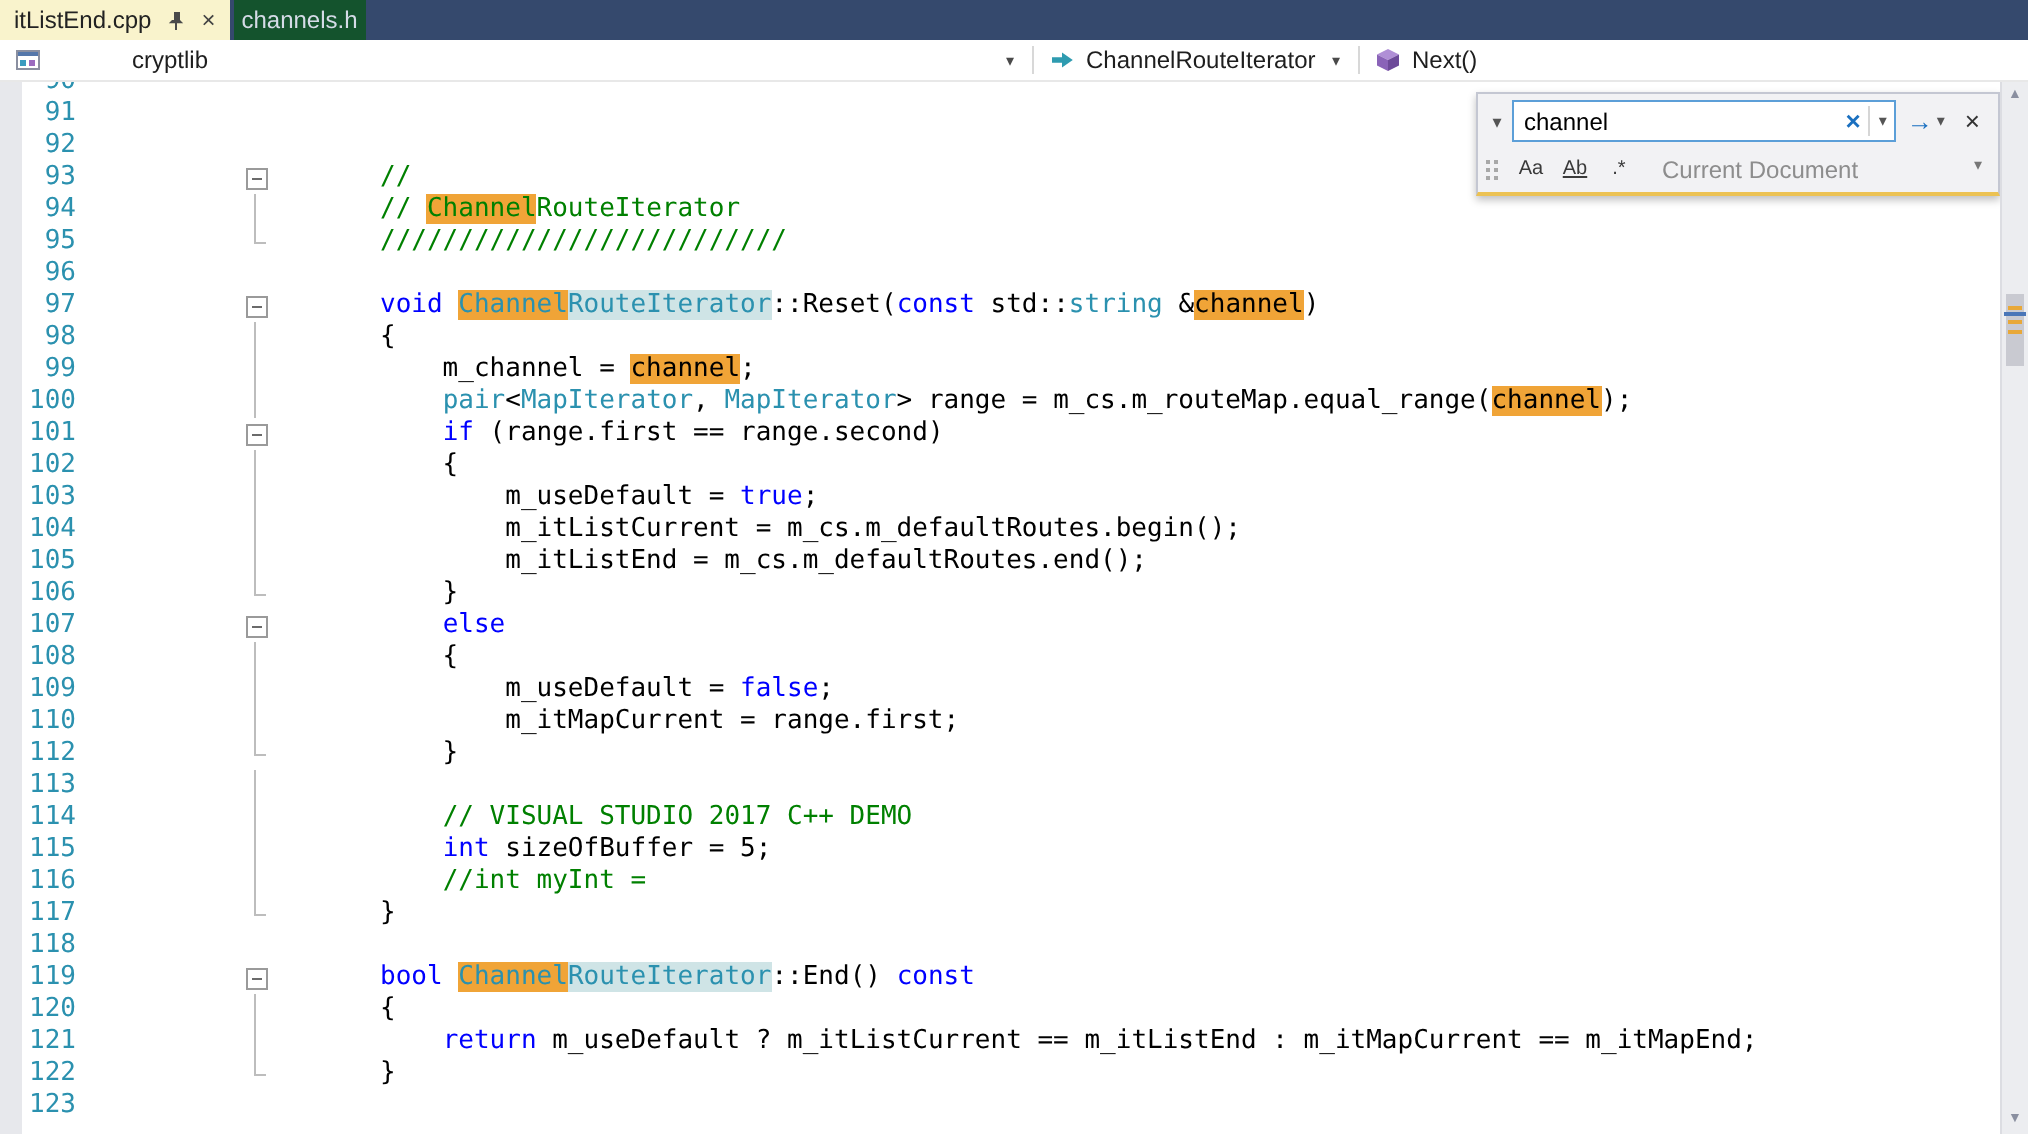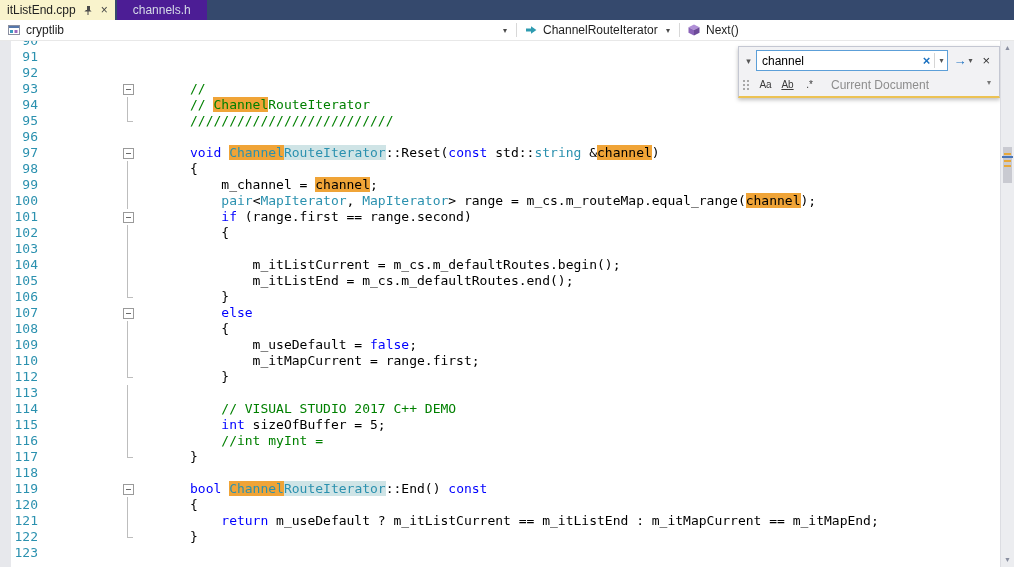--- a/index.html
+++ b/index.html
@@ -3,30 +3,30 @@
 <meta charset="utf-8">
 <style>
   * { margin:0; padding:0; box-sizing:border-box; }
   html,body { width:1014px; height:567px; overflow:hidden; background:#fff;
               font-family:"Liberation Sans", sans-serif; }
 
   
   .tabbar { height:20px; background:#35496d; display:flex; align-items:stretch; }
   .tab { display:flex; align-items:center; padding:0 7px; font-size:12px; cursor:default; }
   .tab.active { background:#f9f3cc; color:#222; }
-  .tab.inactive { background:#4c1d95; color:#d5dbe7; margin-left:2px; padding:0 16px; }
+  .tab.inactive { background:#14532d; color:#d5dbe7; margin-left:2px; padding:0 4px; }
   .tab .pin { margin-left:7px; display:flex; align-items:center; }
   .tab .close { margin-left:7px; font-size:12px; color:#444; line-height:1; }
 
   
   .navbar { height:21px; background:#fff; border-bottom:1px solid #e8e8e8;
             display:flex; align-items:center; font-size:12px; color:#1e1e1e; }
   .combo { display:flex; align-items:center; height:100%; padding:0 4px; }
   .combo .arrow { margin-left:auto; font-size:8px; color:#4a4a4a; padding:0 5px; }
-  #combo-project { width:516px; }
+  #combo-project { width:516px;gap:40px; }
   #combo-scope   { width:162px; }
   .vsep { width:1px; height:14px; background:#d8d8d8; }
   .nbicon { width:14px; height:14px; margin:0 5px 0 3px; flex:none; }
 
   
   .editor { position:relative; height:526px; background:#fff; overflow:hidden; }
   .margin-strip { position:absolute; left:0; top:0; bottom:0; width:11px; background:#e7e8ec; }
   #code-rows { position:absolute; left:0; top:-8px; right:14px; }
   .row { display:flex; height:16px; line-height:16px; white-space:pre;
          font-family:"DejaVu Sans Mono", monospace; font-size:13px;gap:48px; }
@@ -140,21 +140,21 @@
       <div class="row"><span class="ln">93</span><span class="ol box"></span><span class="codeln"><span class="c-c">//</span></span></div>
       <div class="row"><span class="ln">94</span><span class="ol line"></span><span class="codeln"><span class="c-c">// </span><span class="c-c h-f">Channel</span><span class="c-c">RouteIterator</span></span></div>
       <div class="row"><span class="ln">95</span><span class="ol end"></span><span class="codeln"><span class="c-c">//////////////////////////</span></span></div>
       <div class="row"><span class="ln">96</span><span class="ol"></span><span class="codeln"></span></div>
       <div class="row"><span class="ln">97</span><span class="ol box"></span><span class="codeln"><span class="c-k">void</span><span class="c-p"> </span><span class="c-t h-f">Channel</span><span class="c-t h-r">RouteIterator</span><span class="c-p">::Reset(</span><span class="c-k">const</span><span class="c-p"> std::</span><span class="c-t">string</span><span class="c-p"> &amp;</span><span class="c-p h-f">channel</span><span class="c-p">)</span></span></div>
       <div class="row"><span class="ln">98</span><span class="ol line"></span><span class="codeln"><span class="c-p">{</span></span></div>
       <div class="row"><span class="ln">99</span><span class="ol line"></span><span class="codeln"><span class="c-p">    m_channel = </span><span class="c-p h-f">channel</span><span class="c-p">;</span></span></div>
       <div class="row"><span class="ln">100</span><span class="ol line"></span><span class="codeln"><span class="c-p">    </span><span class="c-t">pair</span><span class="c-p">&lt;</span><span class="c-t">MapIterator</span><span class="c-p">, </span><span class="c-t">MapIterator</span><span class="c-p">&gt; range = m_cs.m_routeMap.equal_range(</span><span class="c-p h-f">channel</span><span class="c-p">);</span></span></div>
       <div class="row"><span class="ln">101</span><span class="ol box"></span><span class="codeln"><span class="c-p">    </span><span class="c-k">if</span><span class="c-p"> (range.first == range.second)</span></span></div>
       <div class="row"><span class="ln">102</span><span class="ol line"></span><span class="codeln"><span class="c-p">    {</span></span></div>
-      <div class="row"><span class="ln">103</span><span class="ol line"></span></div>
+      <div class="row"><span class="ln">103</span><span class="ol line"></span><span class="codeln"><span class="c-p">        m_useDefault = </span><span class="c-k">true</span><span class="c-p">;</span></span></div>
       <div class="row"><span class="ln">104</span><span class="ol line"></span><span class="codeln"><span class="c-p">        m_itListCurrent = m_cs.m_defaultRoutes.begin();</span></span></div>
       <div class="row"><span class="ln">105</span><span class="ol line"></span><span class="codeln"><span class="c-p">        m_itListEnd = m_cs.m_defaultRoutes.end();</span></span></div>
       <div class="row"><span class="ln">106</span><span class="ol end"></span><span class="codeln"><span class="c-p">    }</span></span></div>
       <div class="row"><span class="ln">107</span><span class="ol box"></span><span class="codeln"><span class="c-p">    </span><span class="c-k">else</span></span></div>
       <div class="row"><span class="ln">108</span><span class="ol line"></span><span class="codeln"><span class="c-p">    {</span></span></div>
       <div class="row"><span class="ln">109</span><span class="ol line"></span><span class="codeln"><span class="c-p">        m_useDefault = </span><span class="c-k">false</span><span class="c-p">;</span></span></div>
       <div class="row"><span class="ln">110</span><span class="ol line"></span><span class="codeln"><span class="c-p">        m_itMapCurrent = range.first;</span></span></div>
       <div class="row"><span class="ln">112</span><span class="ol end"></span><span class="codeln"><span class="c-p">    }</span></span></div>
       <div class="row"><span class="ln">113</span><span class="ol line"></span><span class="codeln"></span></div>
       <div class="row"><span class="ln">114</span><span class="ol line"></span><span class="codeln"><span class="c-p">    </span><span class="c-c">// VISUAL STUDIO 2017 C++ DEMO</span></span></div>

